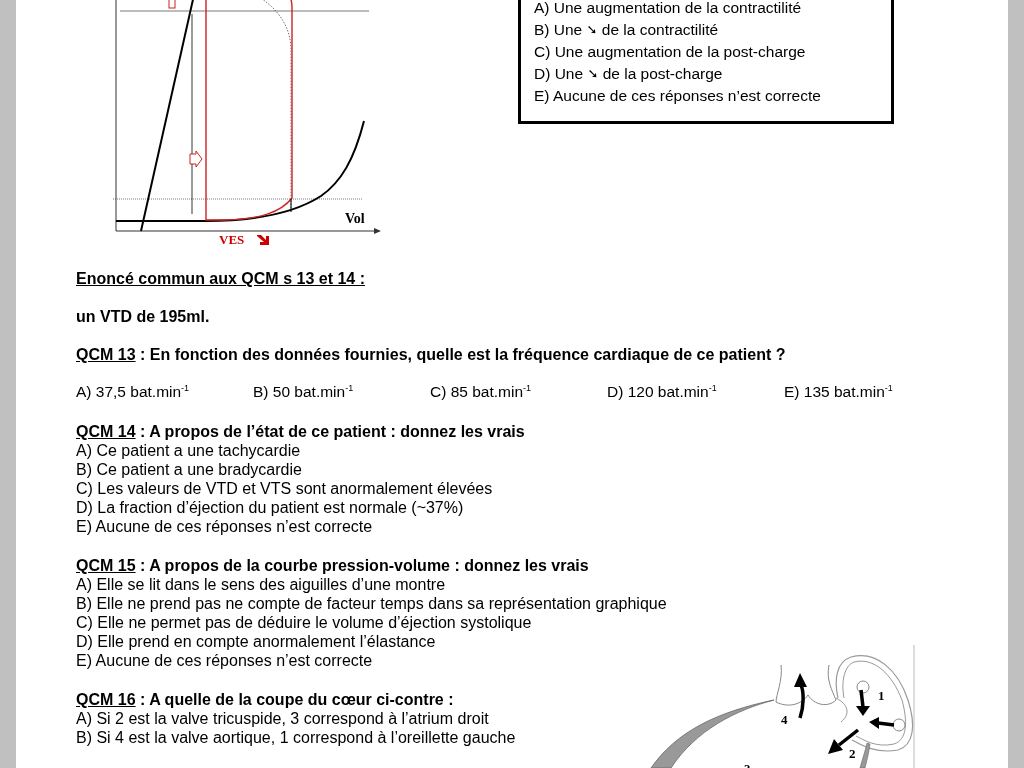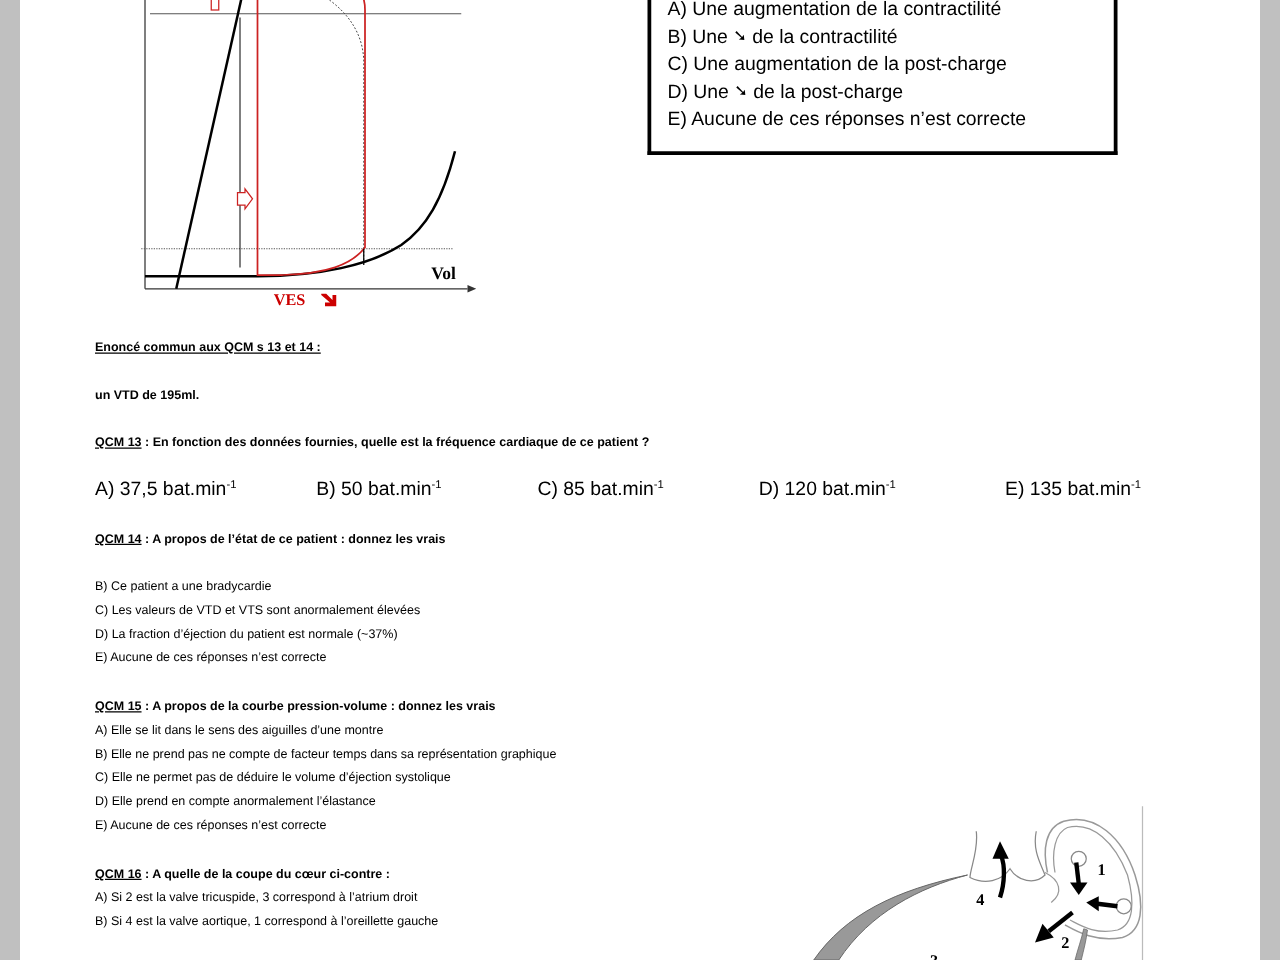--- a/index.html
+++ b/index.html
@@ -15,21 +15,21 @@
   }
   .pv-graph { position: absolute; left: 80px; top: 0; width: 290px; height: 250px; }
   .answer-box {
     position: absolute; left: 502px; top: -4px; width: 370px; height: 125px;
     border: 3px solid #000; border-top: none; background: #fff;
     box-sizing: content-box;
   }
   .answer-box .opt {
     position: absolute; left: 13px; font-size: 15.5px; color: #000; white-space: nowrap;
   }
-  .txt { position: absolute; left: 60px; font-size: 10px; color: #000; white-space: nowrap; line-height: 19px; }
+  .txt { position: absolute; left: 60px; font-size: 16px; color: #000; white-space: nowrap; line-height: 19px; }
   .bold { font-weight: bold; }
   .ul { text-decoration: underline; }
   sup { font-size: 9px; vertical-align: 6px; line-height: 0; }
   .choice { position: absolute; top: 383px; font-size: 15.5px; white-space: nowrap; }
   .heart { position: absolute; left: 620px; top: 640px; width: 300px; height: 128px; }
   .arrow-glyph { font-size: 13px; display: inline-block; transform: translateY(-1px); }
 </style>
 </head>
 <body>
 
@@ -89,25 +89,26 @@
   <div class="txt bold ul" style="top:269px">Enoncé commun aux QCM s 13 et 14 :</div>
   <div class="txt bold" style="top:307px">un VTD de 195ml.</div>
 
   <div class="txt bold" style="top:345px">
     <span class="ul">QCM 13</span><span> : En fonction des données fournies, quelle est la fréquence cardiaque de ce patient ?</span>
   </div>
   <div class="choice" style="left:60px"><span>A) 37,5 bat.min</span><sup>-1</sup></div>
   <div class="choice" style="left:237px"><span>B) 50 bat.min</span><sup>-1</sup></div>
   <div class="choice" style="left:414px"><span>C) 85 bat.min</span><sup>-1</sup></div>
   <div class="choice" style="left:591px"><span>D) 120 bat.min</span><sup>-1</sup></div>
-  <div class="choice" style="left:788px"><span>E) 135 bat.min</span><sup>-1</sup></div>
+  <div class="choice" style="left:768px"><span>E) 135 bat.min</span><sup>-1</sup></div>
 
   <div class="txt bold" style="top:422px">
     <span class="ul">QCM 14</span><span> : A propos de l’état de ce patient : donnez les vrais</span>
   </div>
+  <div class="txt" style="top:441px">A) Ce patient a une tachycardie</div>
   <div class="txt" style="top:460px">B) Ce patient a une bradycardie</div>
   <div class="txt" style="top:479px">C) Les valeurs de VTD et VTS sont anormalement élevées</div>
   <div class="txt" style="top:498px">D) La fraction d’éjection du patient est normale (~37%)</div>
   <div class="txt" style="top:517px">E) Aucune de ces réponses n’est correcte</div>
 
   <div class="txt bold" style="top:556px">
     <span class="ul">QCM 15</span><span> : A propos de la courbe pression-volume : donnez les vrais</span>
   </div>
   <div class="txt" style="top:575px">A) Elle se lit dans le sens des aiguilles d’une montre</div>
   <div class="txt" style="top:594px">B) Elle ne prend pas ne compte de facteur temps dans sa représentation graphique</div>

